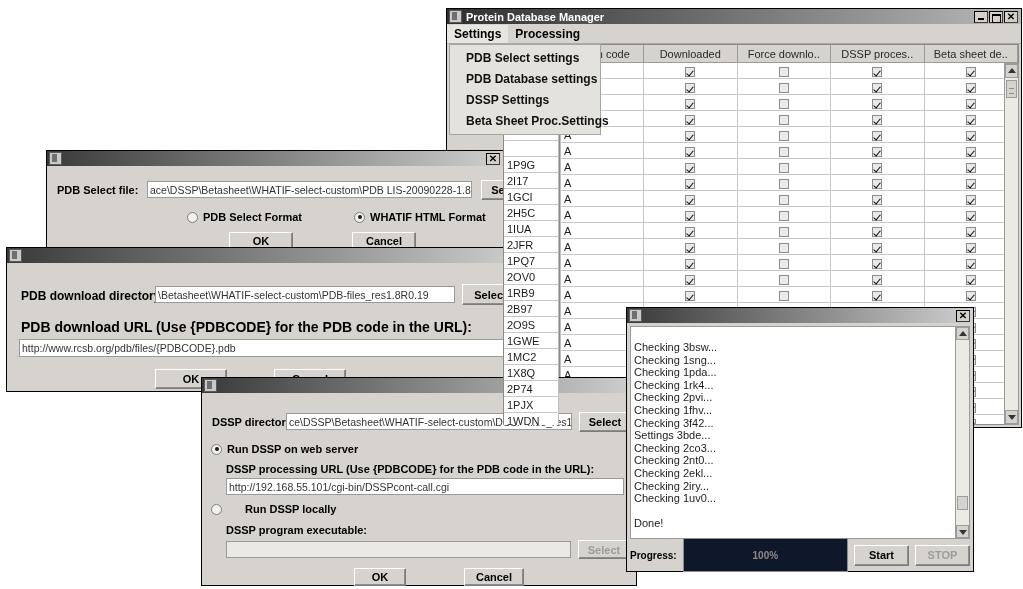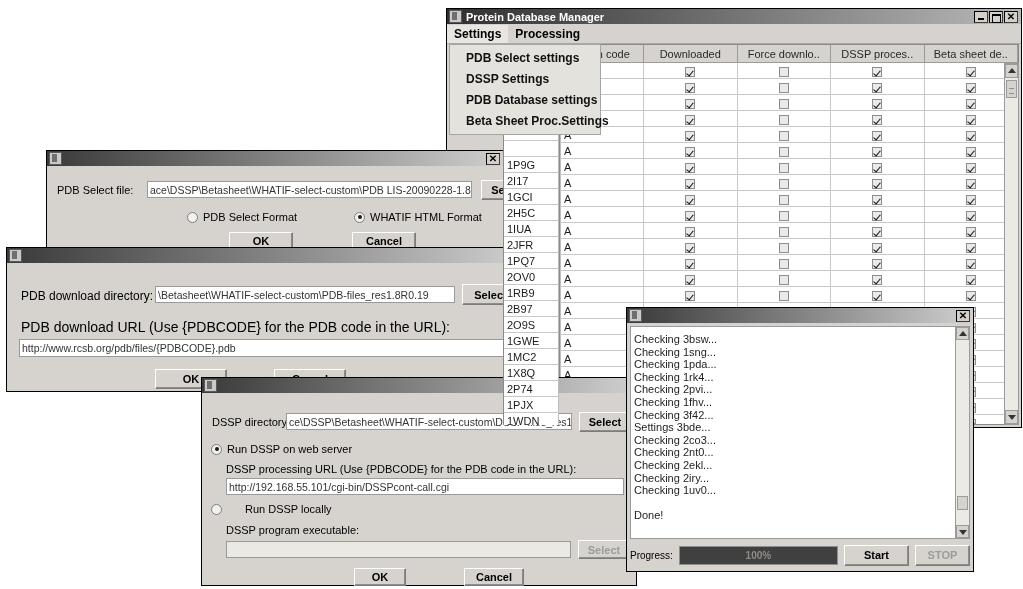--- a/index.html
+++ b/index.html
@@ -254,21 +254,21 @@
   }
 
   
   .dlg-body {
     position: absolute;
     left: 0; right: 0; top: 15px; bottom: 0;
     background: #d6d3ce;
   }
   .lbl {
     font-size: 11px;
-    font-weight: normal;
+    font-weight: bold;
     color: #000;
     white-space: nowrap;
   }
   .txtfield {
     background: #fff;
     border: 1px solid #9a9a9a;
     box-sizing: border-box;
     font-size: 10.5px;
     padding: 1px 2px;
     color: #333;
@@ -349,22 +349,22 @@
   .progress-row {
     position: absolute;
     left: 3px; right: 3px; bottom: 3px;
     height: 26px;
     display: flex;
     align-items: center;
     gap: 6px;
   }
   .pbar {
     flex: 1 1 auto;
-    height: 19px;
-    background: #404040;
+    height: 34px;
+    background: #0f172a;
     border: 1px solid #8d8d8d;
     box-sizing: border-box;
     position: relative;
     display: flex; align-items: center; justify-content: center;
     font-size: 10px;
     color: #8f8c88;
     font-weight: bold;
   }
 </style>
 </head>
@@ -604,22 +604,22 @@
           <span class="vs-arrow"></span>
         </div>
       <div class="vs-thumb"></div>
       <div class="vs-btn bottom">
           <span class="vs-arrow"></span>
         </div>
     </div>
 
     <div class="settings-panel" id="settingsPanel">
         <div class="settings-item"><span>PDB Select settings</span></div>
+        <div class="settings-item"><span>PDB Database settings</span></div>
         <div class="settings-item"><span>DSSP Settings</span></div>
-        <div class="settings-item"><span>PDB Database settings</span></div>
         <div class="settings-item"><span>Beta Sheet Proc.Settings</span></div>
       </div>
 
   </div>
 </div>
 
 <div class="window" id="dlgSelect">
   <div class="titlebar plain">
     <span class="win-icon"></span>
     <span class="titlebar-spacer"></span>
@@ -708,21 +708,21 @@
     <span class="win-icon"></span>
     <span class="titlebar-spacer"></span>
     <span class="win-btns">
       <span class="win-btn close">
           <span class="g">✕</span>
         </span>
     </span>
   </div>
   <div class="dlg-body">
     <div class="log-area">
-      <div id="logLines" style="padding-top:6px;">
+      <div id="logLines" style="padding-top:14px;">
           <div class="log-line">Checking 3bsw...</div>
           <div class="log-line">Checking 1sng...</div>
           <div class="log-line">Checking 1pda...</div>
           <div class="log-line">Checking 1rk4...</div>
           <div class="log-line">Checking 2pvi...</div>
           <div class="log-line">Checking 1fhv...</div>
           <div class="log-line">Checking 3f42...</div>
           <div class="log-line">Settings 3bde...</div>
           <div class="log-line">Checking 2co3...</div>
           <div class="log-line">Checking 2nt0...</div>
@@ -741,17 +741,17 @@
           </div>
         <div style="position:absolute; left:1px; right:1px; bottom:28px; height:14px; background:#d6d3ce; border:1px solid #9b9b9b; box-sizing:border-box;"></div>
       </div>
     </div>
 
     <div class="progress-row">
       <span class="lbl" style="font-size:10px;">Progress:</span>
       <span class="pbar">
         <span>100%</span>
       </span>
-      <span class="btn" style="width:65px; height:21px;">Start</span>
+      <span class="btn" style="width:55px; height:21px;">Start</span>
       <span class="btn disabled" style="width:55px; height:21px;">STOP</span>
     </div>
   </div>
 </div>
 
 </body></html>

